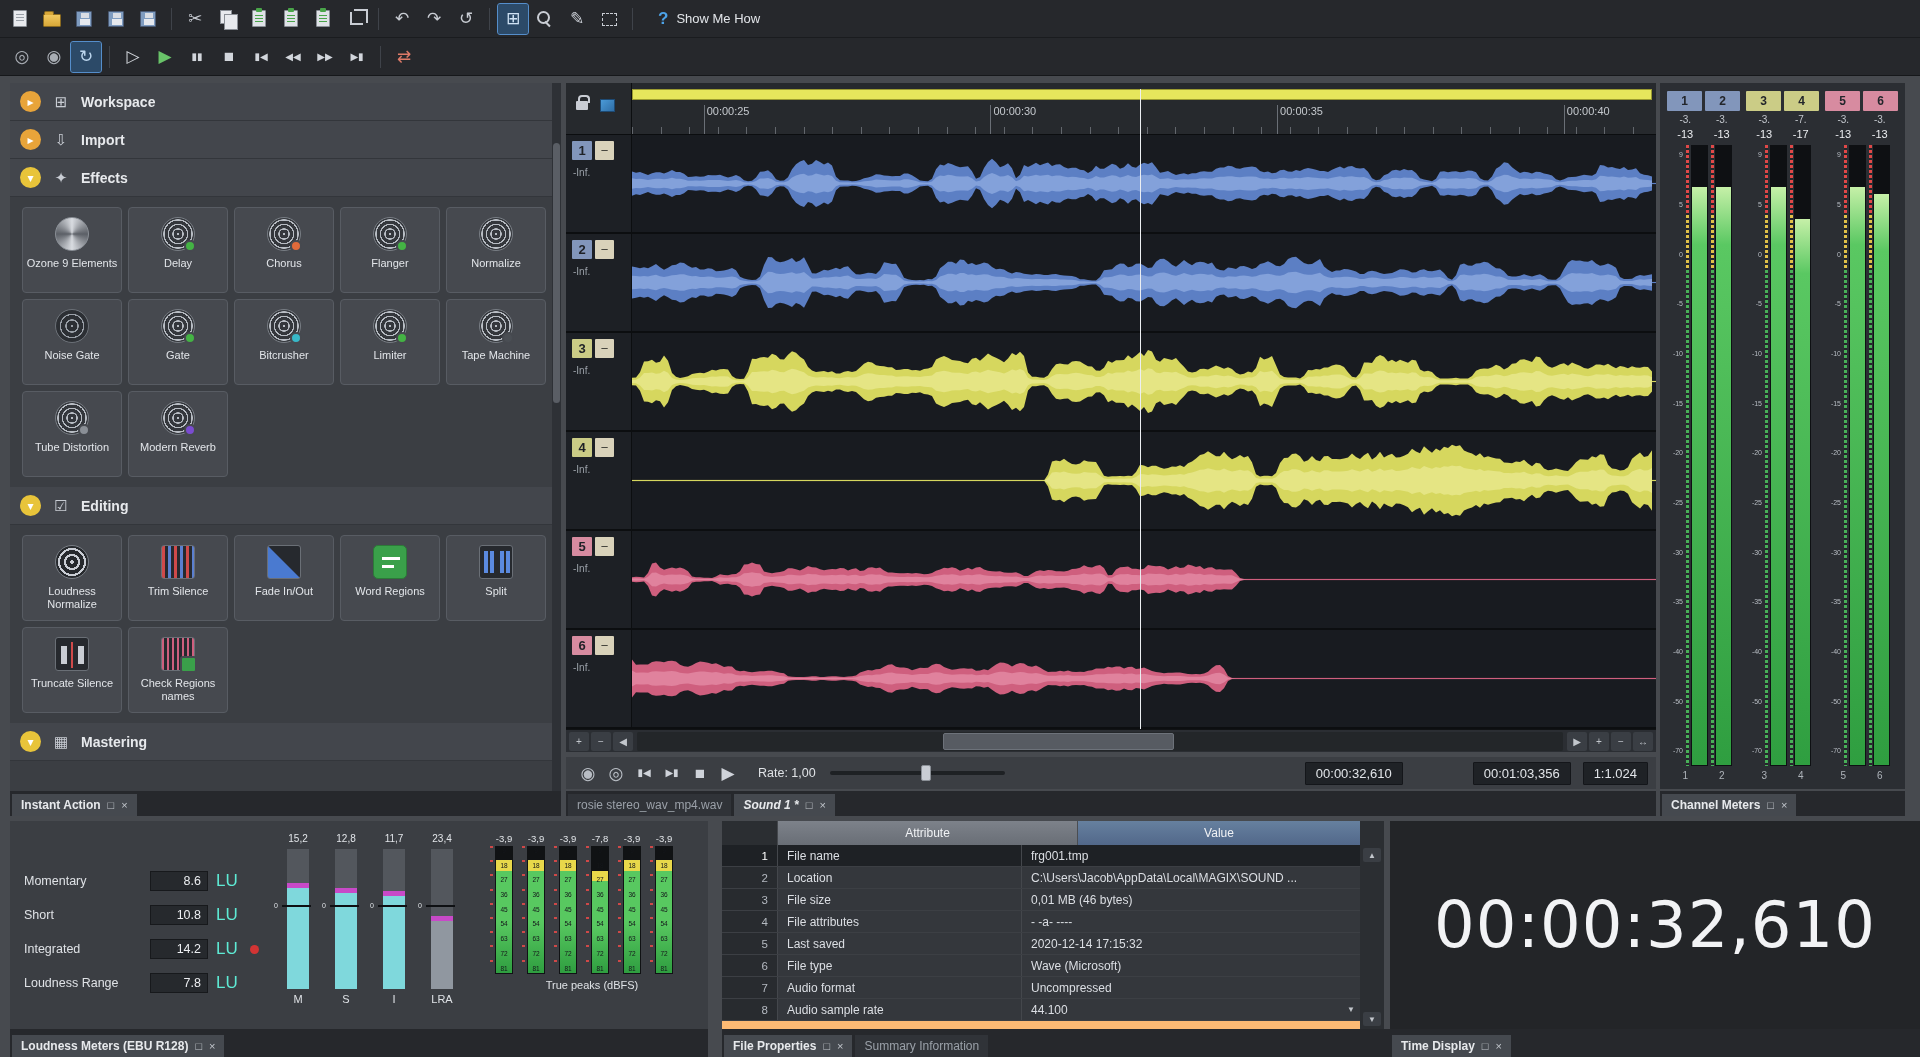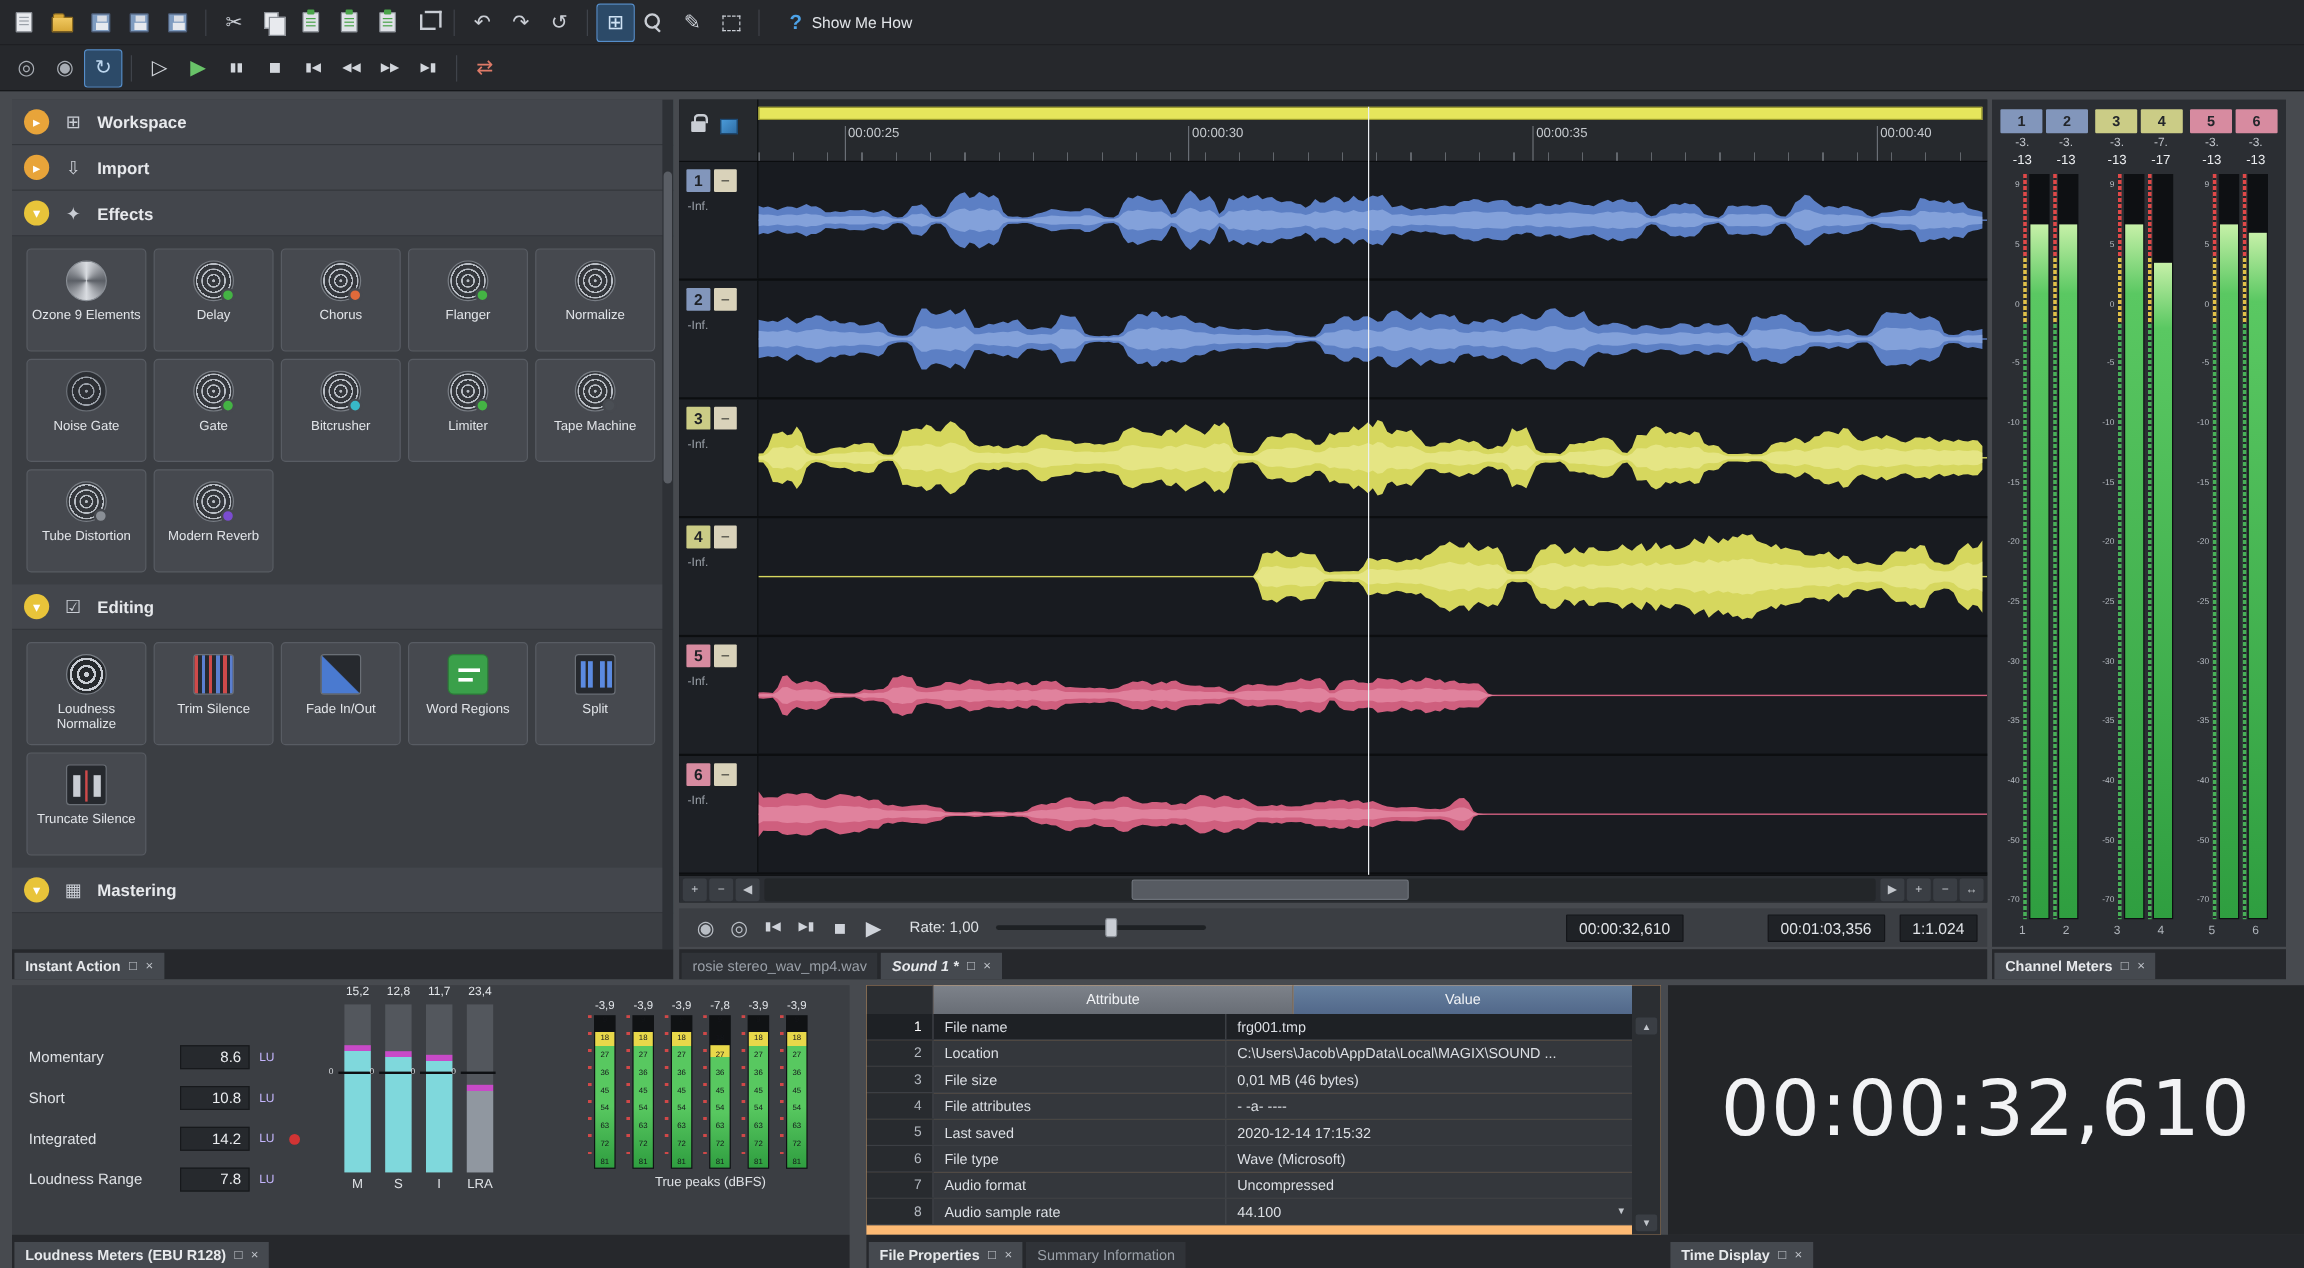--- a/index.html
+++ b/index.html
@@ -134,23 +134,23 @@
 .mbar{position:absolute;top:0;height:100%;width:17px;background:#0e1013}
 .mbar .fill{position:absolute;left:1px;right:1px;bottom:1px;background:linear-gradient(#c6f0a8,#5ac862 10%,#2f9e40)}
 .mgfoot{display:flex;margin-top:4px}
 .mgfoot span{flex:1;text-align:center;font-size:10px;color:#aeb3ba}
 
 
 #loudness{position:absolute;left:10px;top:821px;width:698px;height:208px;background:#3b3e43}
 .ld-row{position:absolute;display:flex;align-items:center;gap:8px}
 .ld-label{width:118px;font-size:12.5px;color:#dfe2e6}
 .ld-box{width:58px;height:20px;background:#26292d;border:1px solid #17191c;color:#eceef1;font-size:12.5px;display:flex;align-items:center;justify-content:flex-end;padding-right:6px}
-.ld-unit{font-size:10px;color:#c4b5fd}
+.ld-unit{font-size:17px;color:#5eead4}
 .ld-ind{width:9px;height:9px;border-radius:50%;background:#d23434;margin-left:4px}
-#ld-lumeters{position:absolute;left:272px;top:0;display:flex;gap:2px}
+#ld-lumeters{position:absolute;left:272px;top:12px;display:flex;gap:16px}
 .lum{display:flex;flex-direction:column;align-items:center;width:32px}
 .lum-val{font-size:10px;color:#e2e5e9;height:14px}
 .lum-bar{width:22px;height:140px;background:#53575d;position:relative;margin-top:2px}
 .lum-fill{position:absolute;left:0;right:0;bottom:0}
 .lum-zero{position:absolute;left:-5px;right:-2px;top:40%;height:2px;background:#0e1013}
 .lum-zero-label{position:absolute;left:-8px;top:-3px;font-size:7px;color:#dfe2e6}
 .lum-name{font-size:11px;color:#dfe2e6;margin-top:4px}
 #ld-truepeaks{position:absolute;left:478px;top:12px;width:208px}
 #tp-values{display:flex}
 .tp-val{width:32px;text-align:center;font-size:9.5px;color:#e2e5e9}
@@ -405,20 +405,24 @@
           <span class="fxlabel">Word Regions</span>
         </button>
         <button class="fxbtn">
           <span class="fxicon fi-split"></span>
           <span class="fxlabel">Split</span>
         </button>
         <button class="fxbtn">
           <span class="fxicon fi-truncate"></span>
           <span class="fxlabel">Truncate Silence</span>
         </button>
+        <button class="fxbtn">
+          <span class="fxicon fi-checkregions"></span>
+          <span class="fxlabel">Check Regions names</span>
+        </button>
       </div>
       <button class="lp-head">
         <span class="lp-chev open">▾</span>
         <span class="lp-ico">▦</span>
         <span class="lp-label">Mastering</span>
       </button>
     </div>
   <div id="lp-vscroll">
       <div id="lp-vthumb"></div>
     </div>

